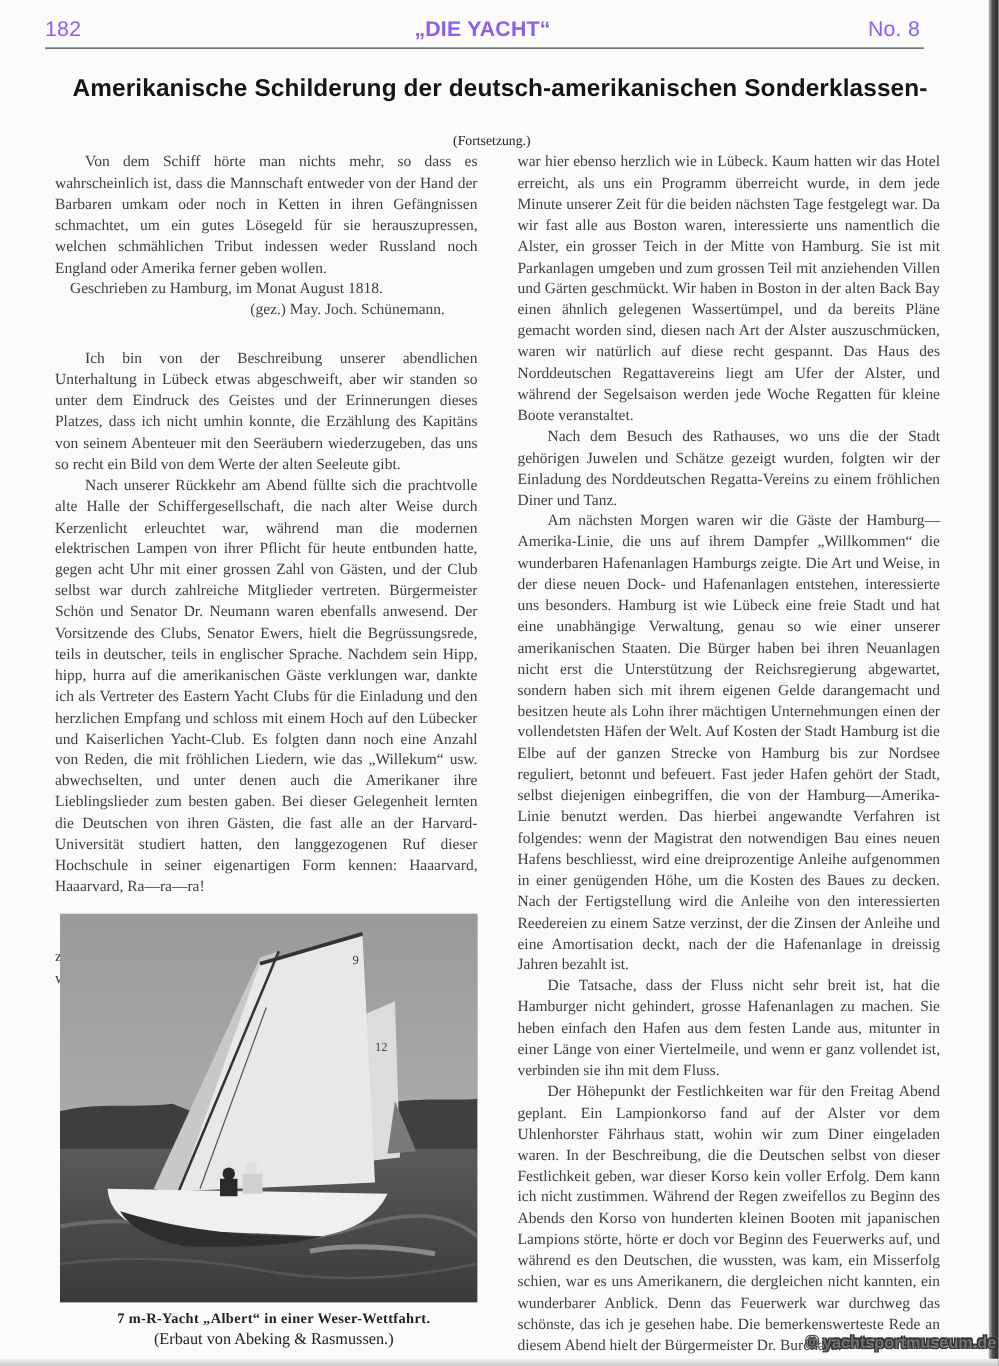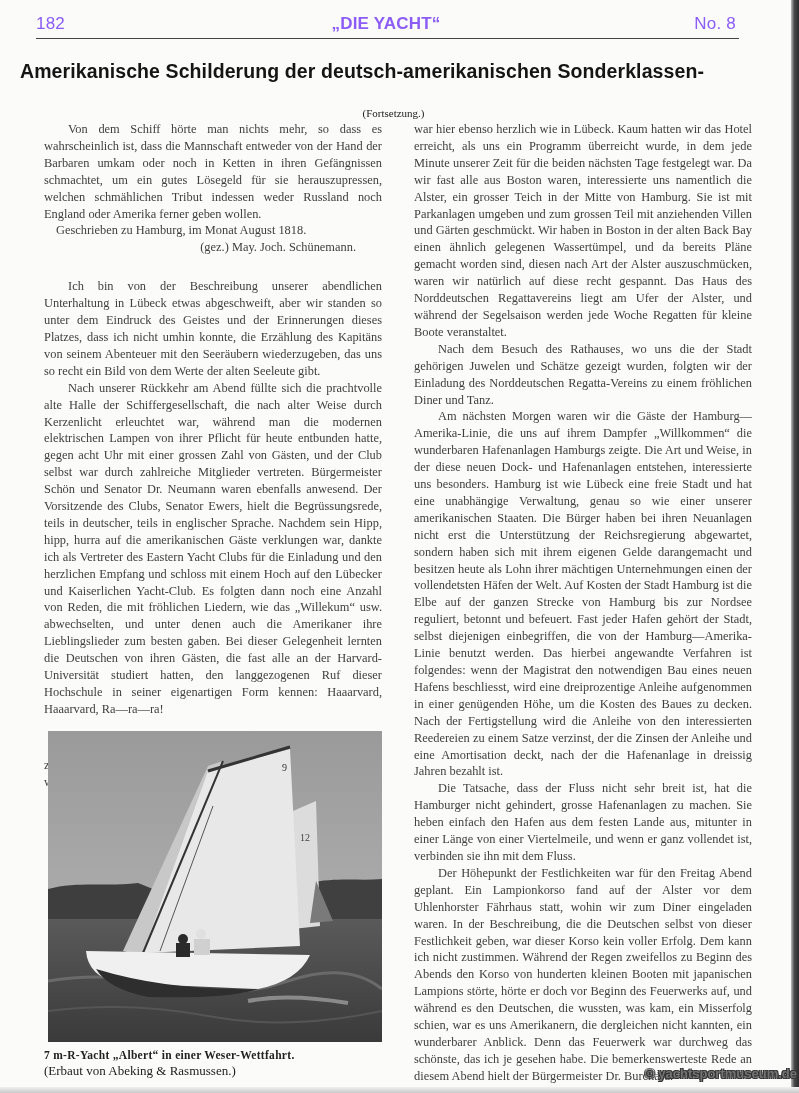--- a/index.html
+++ b/index.html
@@ -25,21 +25,21 @@
   }
   .running-head .pg { position:absolute; left:0; }
   .running-head .mag { position:absolute; left:0; right:0; text-align:center;font-weight:bold; }
   .running-head .no { position:absolute; right:0; }
   .head-rule {
     position:absolute; top:38px; left:36px; width:703px; height:0;
     border-top:1.5px solid #444;
   }
   .title {
     position:absolute; top:59px; left:20px; width:760px;
-    text-align:left;
+    text-align:center;
     font-family:"Liberation Sans", "DejaVu Sans", sans-serif;
     font-weight:bold; font-size:19.5px; line-height:24px; color:#151515;
     letter-spacing:0.1px;
   }
   .subtitle {
     position:absolute; top:107px; left:0; width:787px; text-align:center;
     font-family:"Liberation Serif", serif; font-size:11px; color:#222;
   }
   .col {
     position:absolute; font-size:12.4px; line-height:16.9px;
@@ -50,21 +50,21 @@
   .col p { margin:0; text-indent:24px; }
   .col p.noindent { text-indent:0; }
   .col p.sign { text-align:right; padding-right:26px; text-indent:0; }
   .col p.place { text-indent:12px; }
   .col p.spaced { margin-top:22px; }
   .photo {
     position:absolute; left:48px; top:731px; width:334px; height:311px;
     background:#8a8a8a; overflow:hidden;
   }
   .caption {
-    position:absolute; left:44px; top:1049px; width:350px; 
+    position:absolute; left:44px; top:1049px; width:350px; text-align:center;
     color:#222;
   }
   .caption .main { font-weight:bold; font-size:11.5px; letter-spacing:0.3px; display:block; }
   .caption .sub { font-size:13px; display:block; margin-top:2px; }
   .watermark {
     position:absolute; right:2px; top:1066px;
     font-family:"Liberation Sans", sans-serif; font-weight:bold; font-size:13px;
     color:#737373;
     text-shadow: -1px -1px 0 #333, 1px -1px 0 #333, -1px 1px 0 #333, 1px 1px 0 #333;
   }

